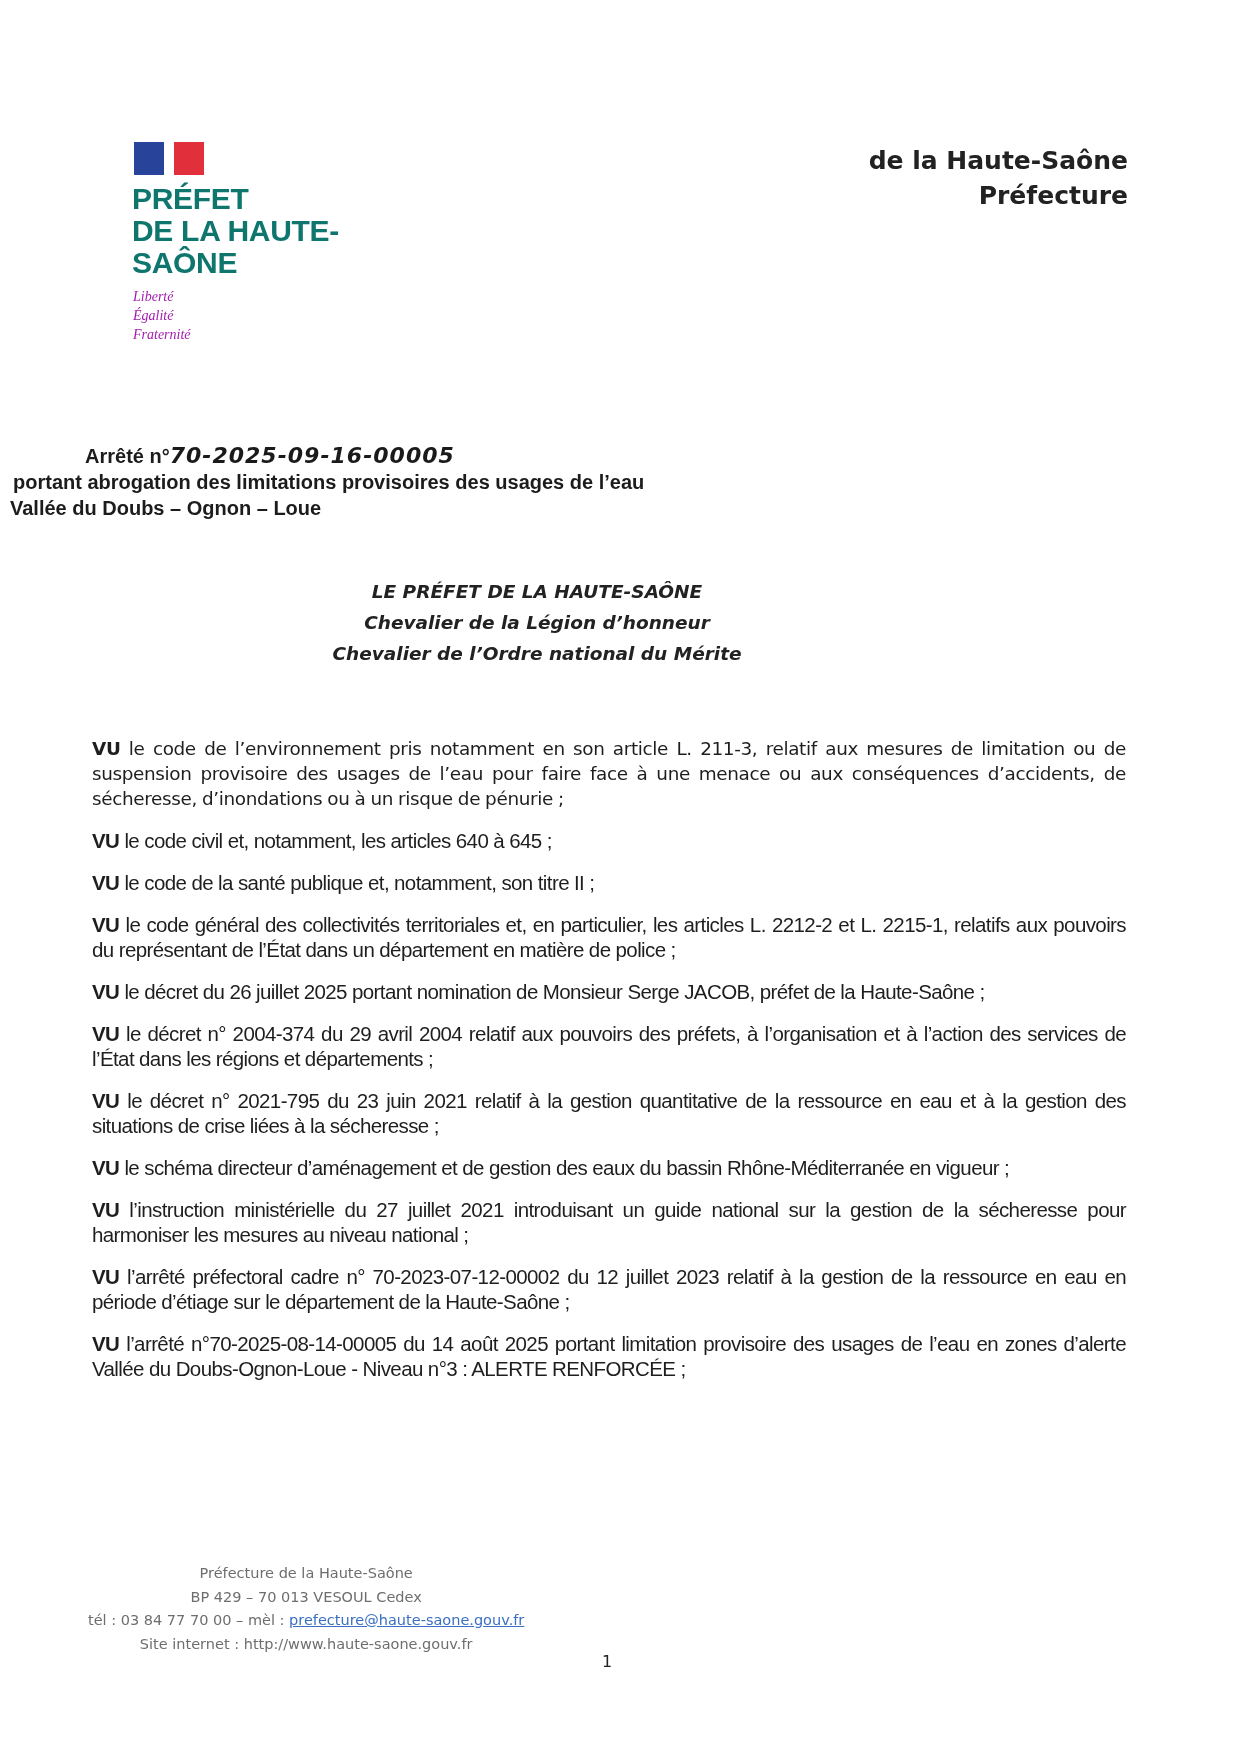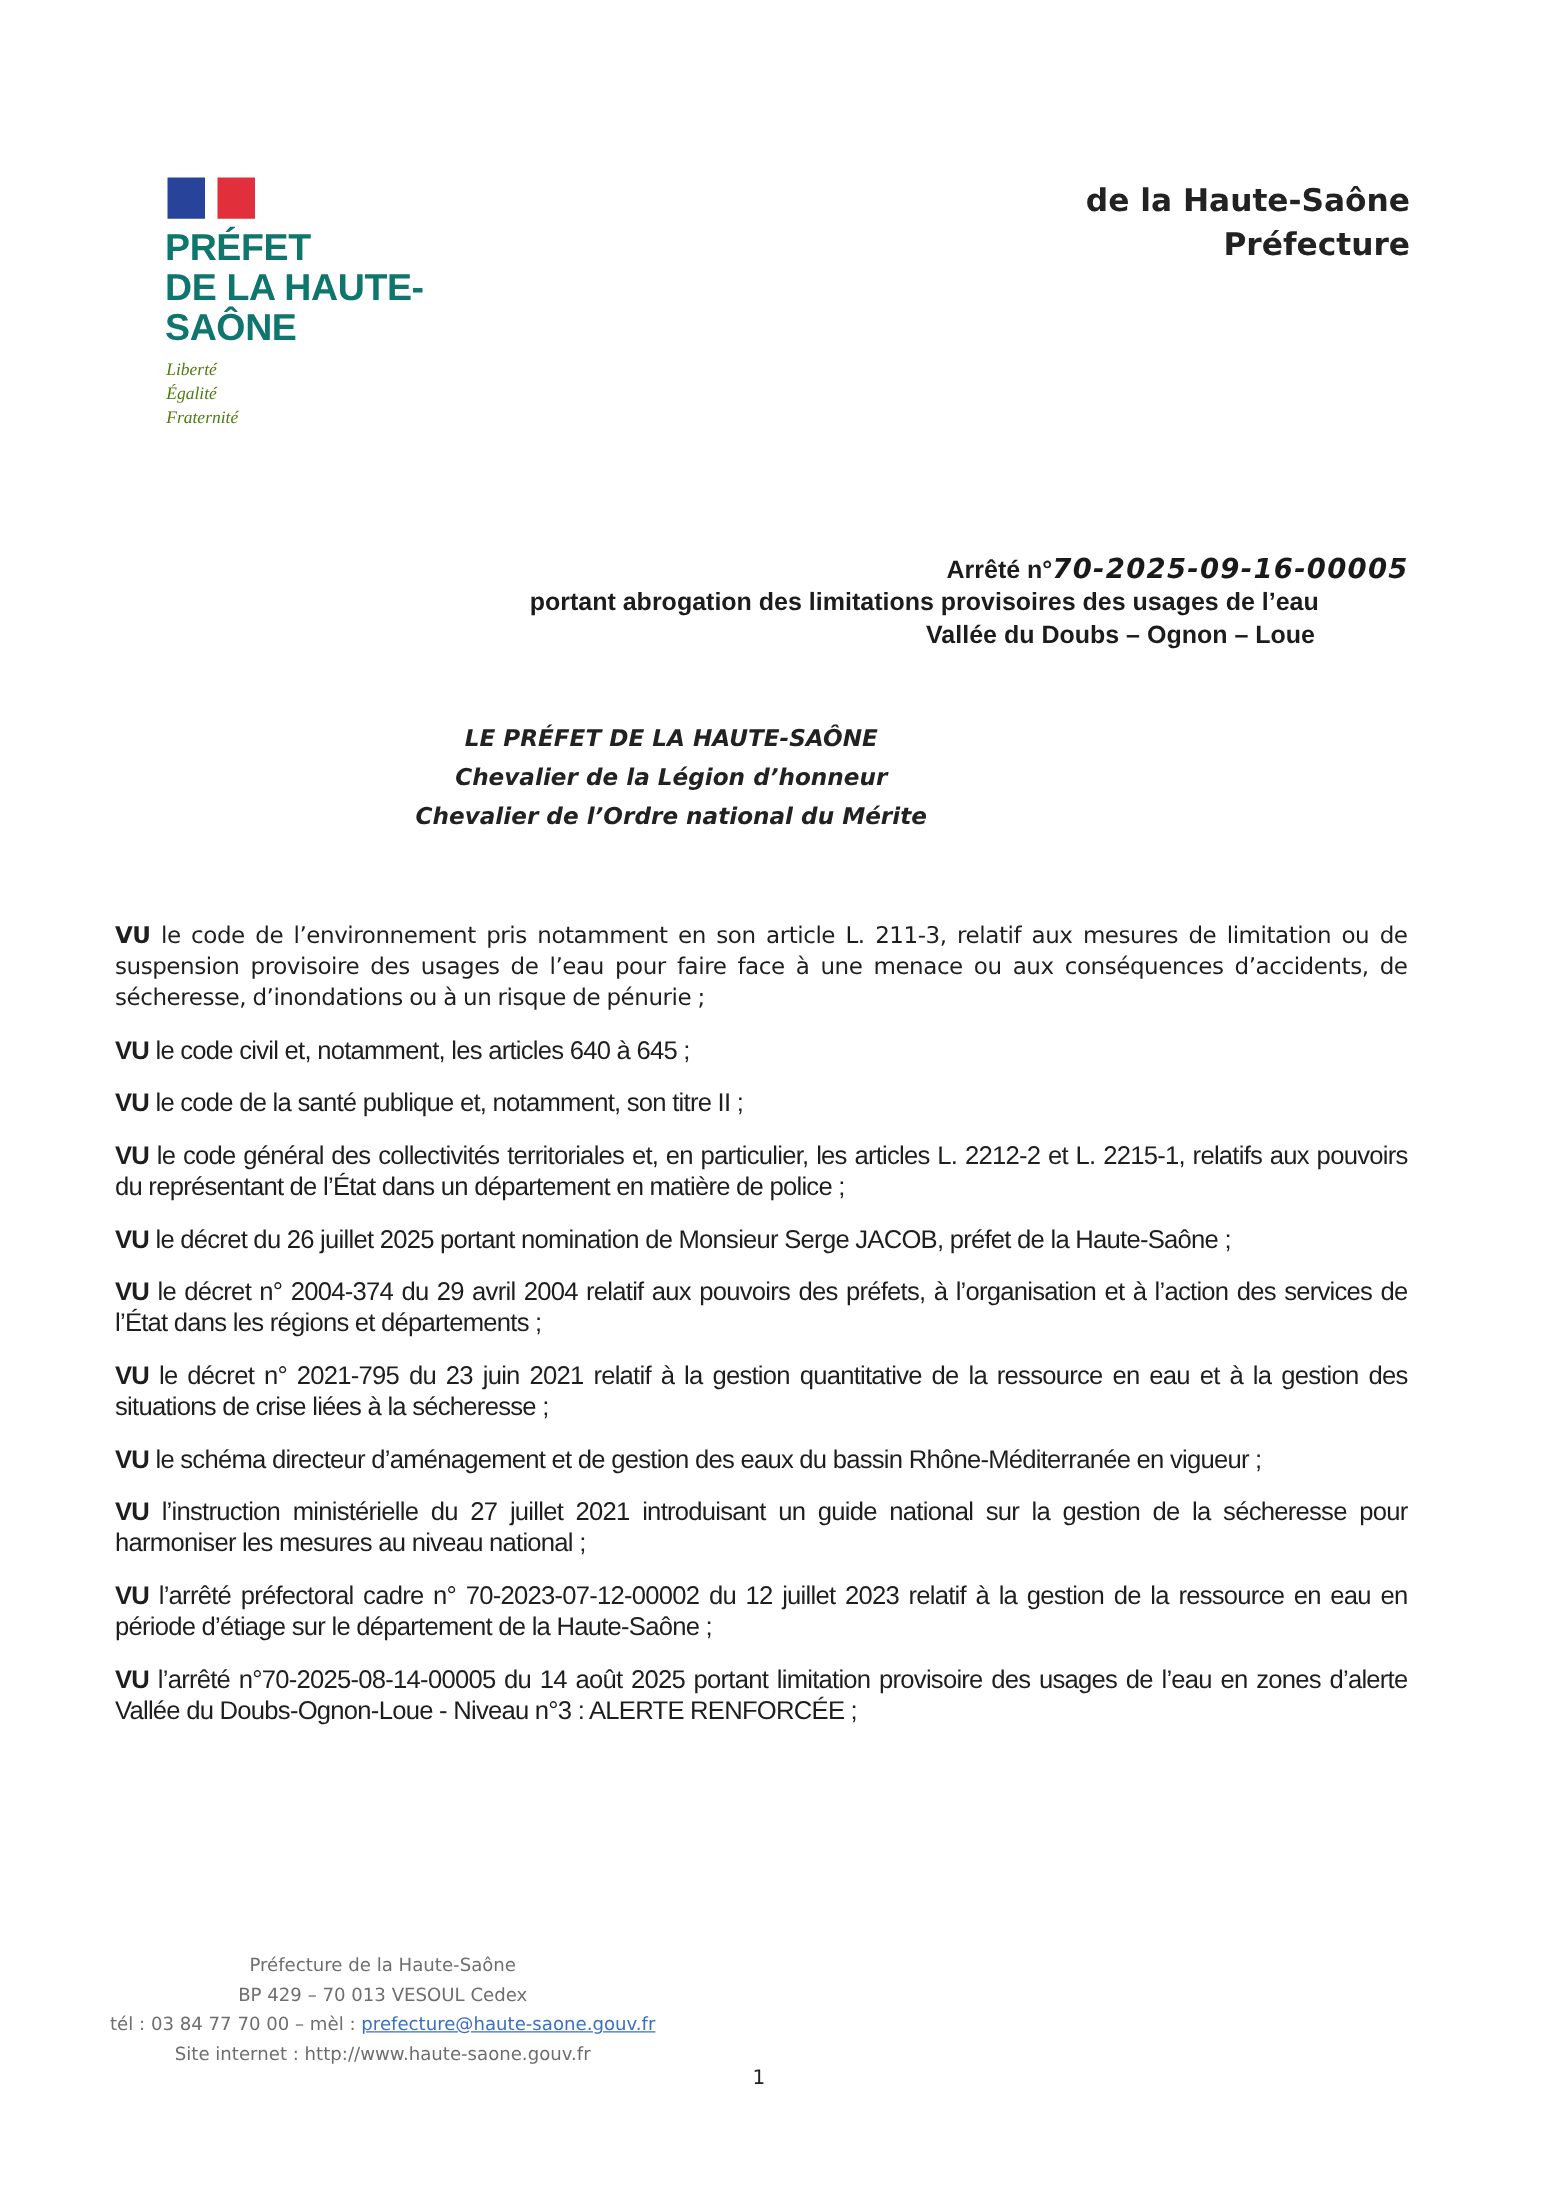--- a/index.html
+++ b/index.html
@@ -9,28 +9,28 @@
 
   
   #flag { left: 134px; top: 142px; width: 70px; height: 33px; display: flex; }
   #flag .blue { width: 30px; height: 33px; background: #27449a; }
   #flag .white { width: 10px; height: 33px; background: #ffffff; }
   #flag .red { width: 30px; height: 33px; background: #e1303c; }
   #logo-title { left: 132px; top: 183px; font-family: "Liberation Sans", sans-serif; font-weight: bold;
                 font-size: 30px; line-height: 32px; color: #0f766e; letter-spacing: -0.3px; }
   #logo-title div { white-space: nowrap; }
   #motto { left: 133px; top: 287px; font-family: "Liberation Serif", serif; font-style: italic;
-           font-size: 14px; line-height: 19px; color: #4d7c0f; }
+           font-size: 14px; line-height: 19px; color: #a21caf; }
 
   
   #pref-header { right: 112px; top: 143px; text-align: right; font-family: "DejaVu Sans", sans-serif;
                  font-weight: bold; font-size: 25px; line-height: 35px; color: #222; }
 
   
-  #title-block { left: 0; width: 1042px; top: 443px; text-align: right;
+  #title-block { left: 0; width: 1042px; top: 443px; text-align: left;
                  font-family: "Liberation Sans", sans-serif; font-weight: bold; font-size: 20px;
                  line-height: 26px; color: #1c1c1c; }
   #arrete-line { position: relative; left: 85px; white-space: nowrap; }
   #arrete-number { font-family: "DejaVu Sans", sans-serif; font-size: 22px; font-style: italic;
                    letter-spacing: 1px; color: #1a1a1a; font-weight: bold; }
   #subtitle-1 { position: relative; left: 13px; }
   #subtitle-2 { position: relative; left: 10px; }
 
   
   #prefet-block { left: 0; width: 1064px; top: 576px; text-align: center;

